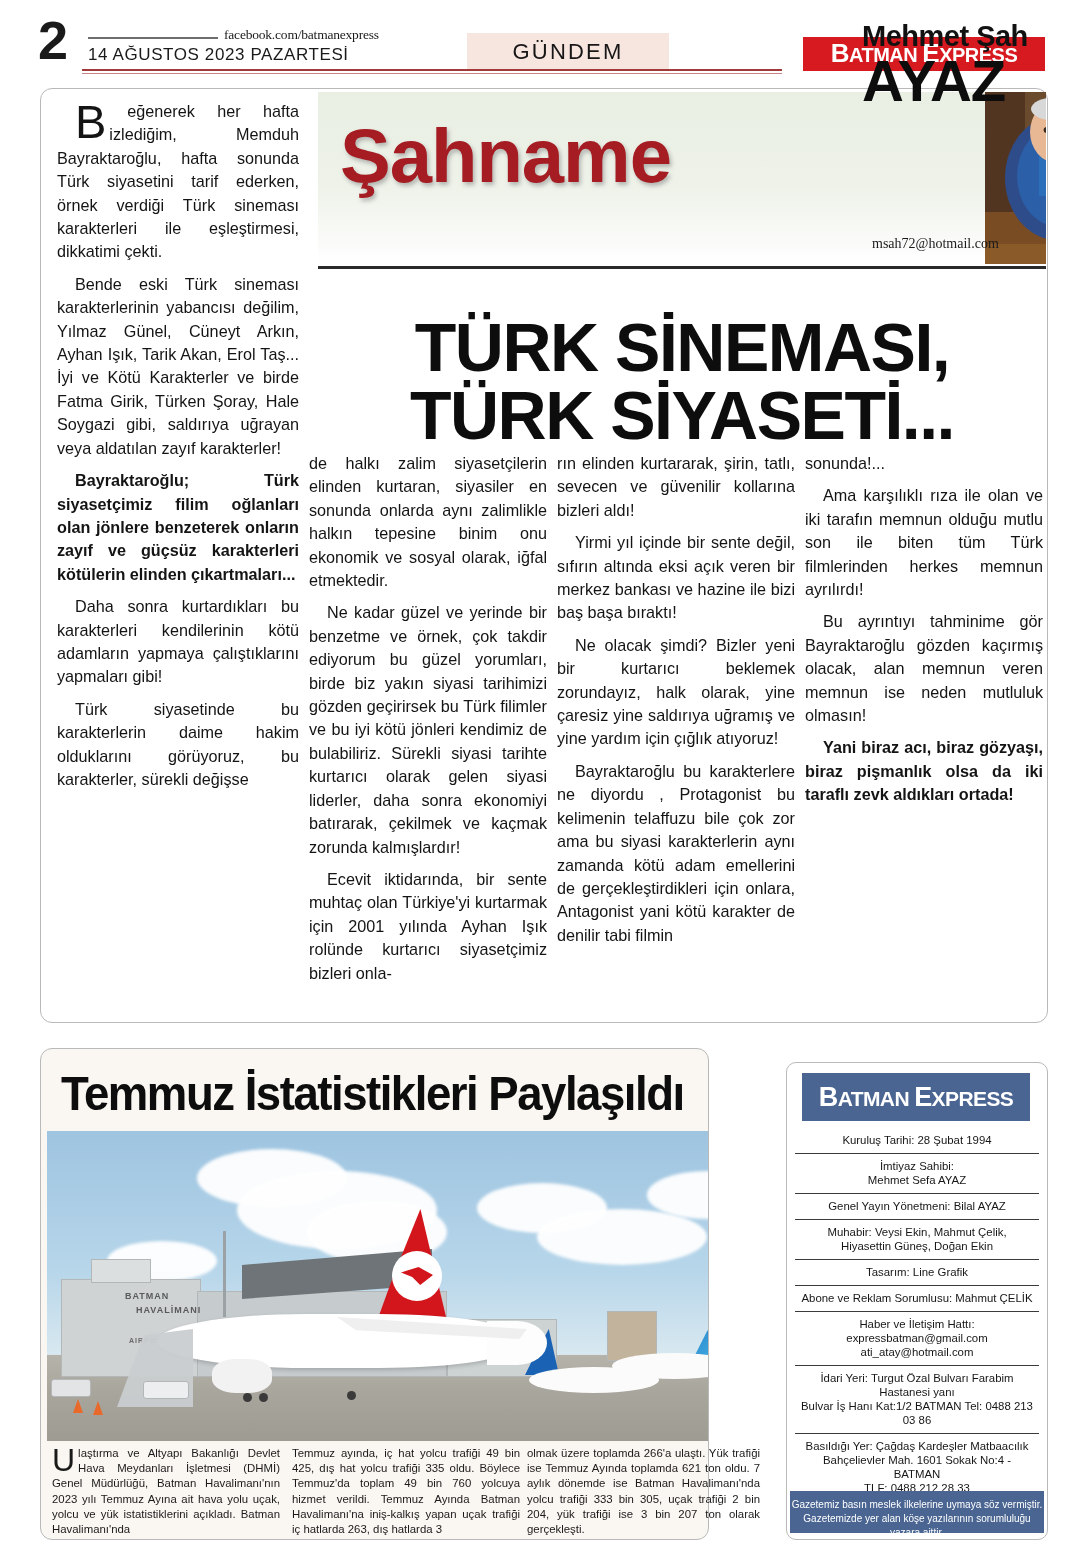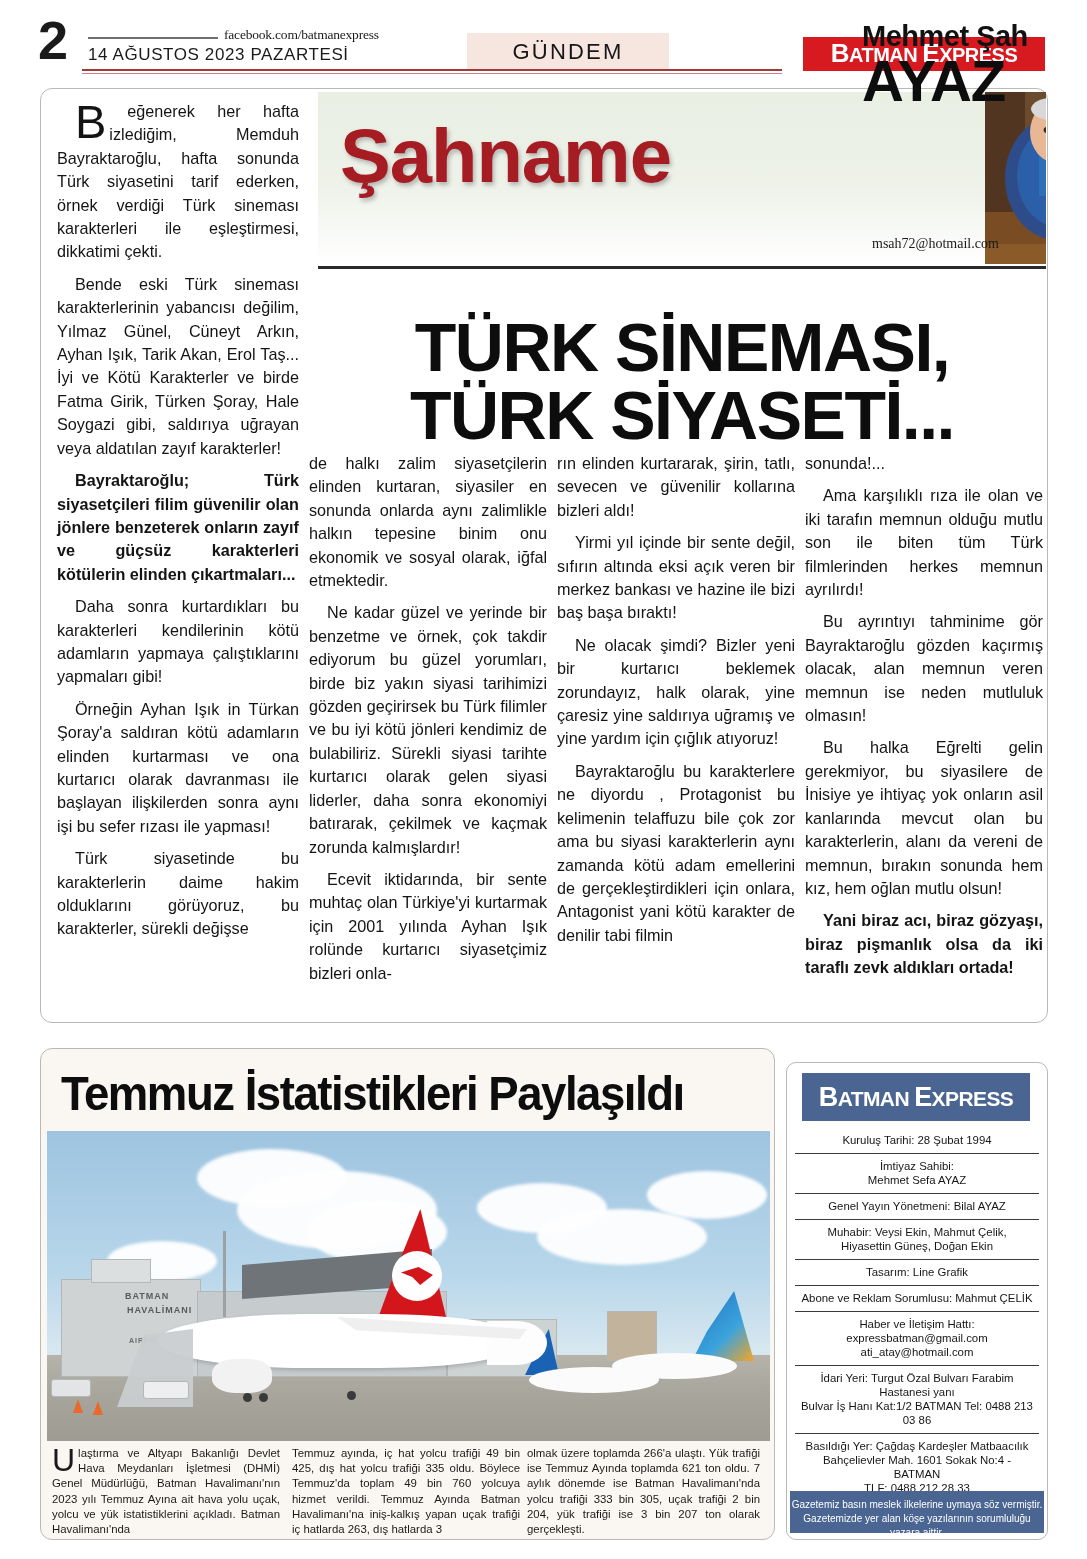--- a/index.html
+++ b/index.html
@@ -142,21 +142,21 @@
   }
 
   #col1 { left: 57px;  top: 100px; width: 242px; }
   #col2 { left: 309px; top: 452px; width: 238px; }
   #col3 { left: 557px; top: 452px; width: 238px; }
   #col4 { left: 805px; top: 452px; width: 238px; }
 
   
   #bottom-story {
     position: absolute; left: 40px; top: 1048px;
-    width: 735px; height: 492px;
+    width: 669px; height: 492px;
     border: 1px solid #b9b9b9; border-radius: 12px;
     background: #faf7f2;
     overflow: hidden;
   }
   #bottom-headline {
     position: absolute; left: 20px; top: 18px; width: 700px;
     font-family: "Liberation Sans", sans-serif;
     font-weight: bold; font-size: 49px; color: #0d0d0d;
     letter-spacing: -1.6px; line-height: 52px;
     transform: scaleX(0.93); transform-origin: left center;
@@ -235,21 +235,21 @@
   #plane3-tail {
     position: absolute; left: 645px; top: 160px; width: 62px; height: 70px;
     background: linear-gradient(135deg, #1e6fbd 0%, #3ba3dd 60%, #f5a524 100%);
     clip-path: polygon(68% 0%, 100% 100%, 0% 100%, 24% 58%);
   }
   #terminal-name-1 {
     position: absolute; left: 78px; top: 160px;
     font-size: 9px; color: #5a5a5a; letter-spacing: 1px; font-weight: bold;
   }
   #terminal-name-2 {
-    position: absolute; left: 80px; top: 174px;
+    position: absolute; left: 89px; top: 174px;
     font-size: 9px; color: #5a5a5a; letter-spacing: 1px; font-weight: bold;
   }
   #terminal-name-3 {
     position: absolute; left: 82px; top: 206px;
     font-size: 7px; color: #6a6a6a; letter-spacing: 1px; font-weight: bold;
   }
   #canopy {
     position: absolute; left: 195px; top: 118px; width: 190px; height: 50px;
     background: #6e7478;
     clip-path: polygon(0% 32%, 100% 0%, 100% 72%, 0% 100%);
@@ -378,41 +378,39 @@
 <div id="banner-underline"></div>
 
 <div id="main-headline">
   <div>TÜRK SİNEMASI,</div>
   <div>TÜRK SİYASETİ...</div>
 </div>
 
 <div class="col" id="col1">
     <p class="dropcap">Beğenerek her hafta izlediğim, Memduh Bayraktaroğlu, hafta sonunda Türk siyasetini tarif ederken, örnek verdiği Türk sineması karakterleri ile eşleştirmesi, dikkatimi çekti.</p>
     <p>Bende eski Türk sineması karakterlerinin yabancısı değilim, Yılmaz Günel, Cüneyt Arkın, Ayhan Işık, Tarik Akan, Erol Taş... İyi ve Kötü Karakterler ve birde Fatma Girik, Türken Şoray, Hale Soygazi gibi, saldırıya uğrayan veya aldatılan zayıf karakterler!</p>
-    <p class="bold">Bayraktaroğlu; Türk siyasetçileri filim güvenilir olan jönlere benzeterek onların zayıf ve güçsüz karakterleri kötülerin elinden çıkartmaları...</p>
+    <p class="bold">Bayraktaroğlu; Türk siyasetçimiz filim oğlanları olan jönlere benzeterek onların zayıf ve güçsüz karakterleri kötülerin elinden çıkartmaları...</p>
     <p>Daha sonra kurtardıkları bu karakterleri kendilerinin kötü adamların yapmaya çalıştıklarını yapmaları gibi!</p>
-    <p>Örneğin Ayhan Işık in Türkan Şoray'a saldıran kötü adamların elinden kurtarması ve ona kurtarıcı olarak davranması ile başlayan ilişkilerden sonra aynı işi bu sefer rızası ile yapması!</p>
     <p>Türk siyasetinde bu karakterlerin daime hakim olduklarını görüyoruz, bu karakterler, sürekli değişse</p>
   </div>
 <div class="col" id="col2">
     <p class="nofirst">de halkı zalim siyasetçilerin elinden kurtaran, siyasiler en sonunda onlarda aynı zalimlikle halkın tepesine binim onu ekonomik ve sosyal olarak, iğfal etmektedir.</p>
     <p>Ne kadar güzel ve yerinde bir benzetme ve örnek, çok takdir ediyorum bu güzel yorumları, birde biz yakın siyasi tarihimizi gözden geçirirsek bu Türk filimler ve bu iyi kötü jönleri kendimiz de bulabiliriz. Sürekli siyasi tarihte kurtarıcı olarak gelen siyasi liderler, daha sonra ekonomiyi batırarak, çekilmek ve kaçmak zorunda kalmışlardır!</p>
     <p>Ecevit iktidarında, bir sente muhtaç olan Türkiye'yi kurtarmak için 2001 yılında Ayhan Işık rolünde kurtarıcı siyasetçimiz bizleri onla-</p>
   </div>
 <div class="col" id="col3">
     <p class="nofirst">rın elinden kurtararak, şirin, tatlı, sevecen ve güvenilir kollarına bizleri aldı!</p>
     <p>Yirmi yıl içinde bir sente değil, sıfırın altında eksi açık veren bir merkez bankası ve hazine ile bizi baş başa bıraktı!</p>
     <p>Ne olacak şimdi? Bizler yeni bir kurtarıcı beklemek zorundayız, halk olarak, yine çaresiz yine saldırıya uğramış ve yine yardım için çığlık atıyoruz!</p>
     <p>Bayraktaroğlu bu karakterlere ne diyordu , Protagonist bu kelimenin telaffuzu bile çok zor ama bu siyasi karakterlerin aynı zamanda kötü adam emellerini de gerçekleştirdikleri için onlara, Antagonist yani kötü karakter de denilir tabi filmin</p>
   </div>
 <div class="col" id="col4">
     <p class="nofirst">sonunda!...</p>
     <p>Ama karşılıklı rıza ile olan ve iki tarafın memnun olduğu mutlu son ile biten tüm Türk filmlerinden herkes memnun ayrılırdı!</p>
     <p>Bu ayrıntıyı tahminime gör Bayraktaroğlu gözden kaçırmış olacak, alan memnun veren memnun ise neden mutluluk olmasın!</p>
-    <p>Bu halka Eğrelti gelin gerekmiyor, bu siyasilere de İnisiye ye ihtiyaç yok onların asil kanlarında mevcut olan bu karakterlerin, alanı da vereni de memnun, bırakın sonunda hem kız, hem oğlan mutlu olsun!</p>
     <p class="bold">Yani biraz acı, biraz gözyaşı, biraz pişmanlık olsa da iki taraflı zevk aldıkları ortada!</p>
   </div>
 
 <div id="bottom-story">
   <div id="bottom-headline">Temmuz İstatistikleri Paylaşıldı</div>
 
   <div id="airport-photo">
     <div class="cloud" style="left:150px;top:18px;width:150px;height:58px;"></div>
     <div class="cloud" style="left:190px;top:40px;width:200px;height:78px;"></div>
     <div class="cloud" style="left:260px;top:70px;width:140px;height:62px;"></div>

